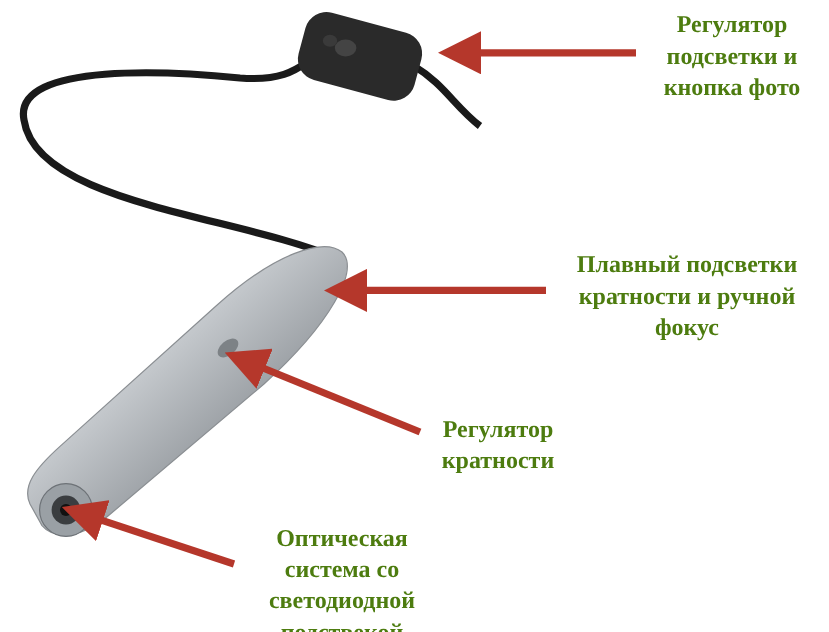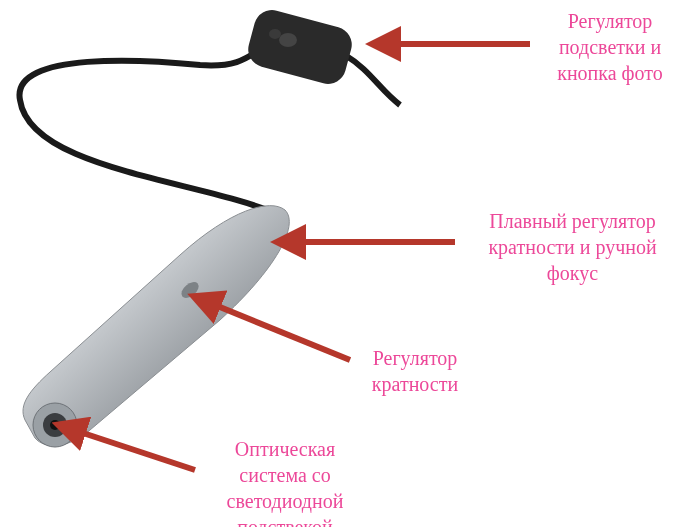--- a/index.html
+++ b/index.html
@@ -1,17 +1,17 @@
 <!DOCTYPE html>
 <html><head>
 <meta charset="utf-8">
 <style>
   html,body{margin:0;padding:0;background:#fff;}
   body{width:691px;height:527px;position:relative;overflow:hidden;font-family:"Liberation Serif","DejaVu Serif",serif;}
-  .label{position:absolute;text-align:center;color:#ec4899;font-size:20px;line-height:26px;white-space:pre-line;}
+  .label{position:absolute;text-align:center;color:#4d7c0f;font-size:20px;line-height:26px;white-space:pre-line;font-weight:bold;}
   svg.scene{position:absolute;left:0;top:0;}
 </style>
 </head>
 <body>
 
 <svg class="scene" width="691" height="527" viewBox="0 0 691 527">
   <defs>
     <linearGradient id="metal" x1="0" y1="0" x2="1" y2="1">
       <stop offset="0" stop-color="#e8eaec"></stop>
       <stop offset="0.4" stop-color="#c4c8cc"></stop>
@@ -42,21 +42,21 @@
 
   <line x1="530" y1="44" x2="395" y2="44" stroke="#b5372b" stroke-width="6" marker-end="url(#ah)"></line>
   <line x1="455" y1="242" x2="300" y2="242" stroke="#b5372b" stroke-width="6" marker-end="url(#ah)"></line>
   <line x1="350" y1="360" x2="215" y2="305" stroke="#b5372b" stroke-width="6" marker-end="url(#ah)"></line>
   <line x1="195" y1="470" x2="80" y2="432" stroke="#b5372b" stroke-width="6" marker-end="url(#ah)"></line>
 </svg>
 
 <div class="label" style="left:530px;top:8px;width:160px;">Регулятор
 подсветки и
 кнопка фото</div>
-<div class="label" style="left:460px;top:208px;width:225px;">Плавный регулятор
+<div class="label" style="left:460px;top:208px;width:225px;">Плавный подсветки
 кратности и ручной
 фокус</div>
 <div class="label" style="left:355px;top:345px;width:120px;">Регулятор
 кратности</div>
 <div class="label" style="left:200px;top:436px;width:170px;">Оптическая
 система со
 светодиодной
 подствекой</div>
 
 </body></html>

